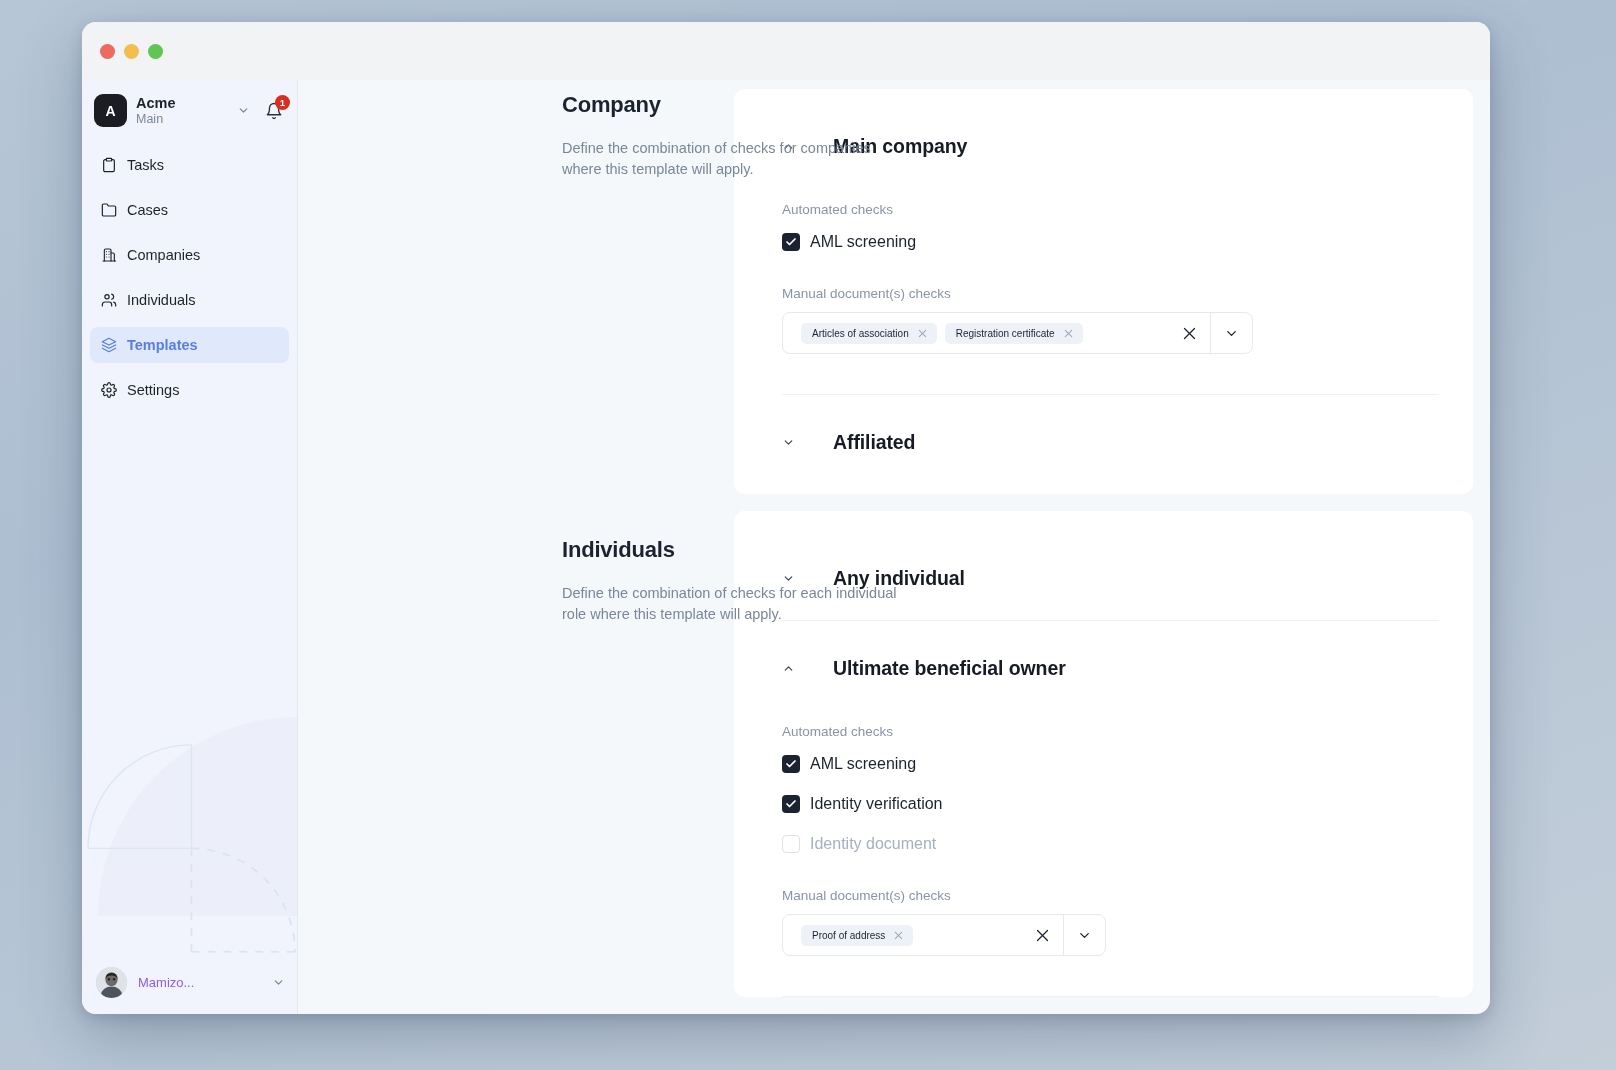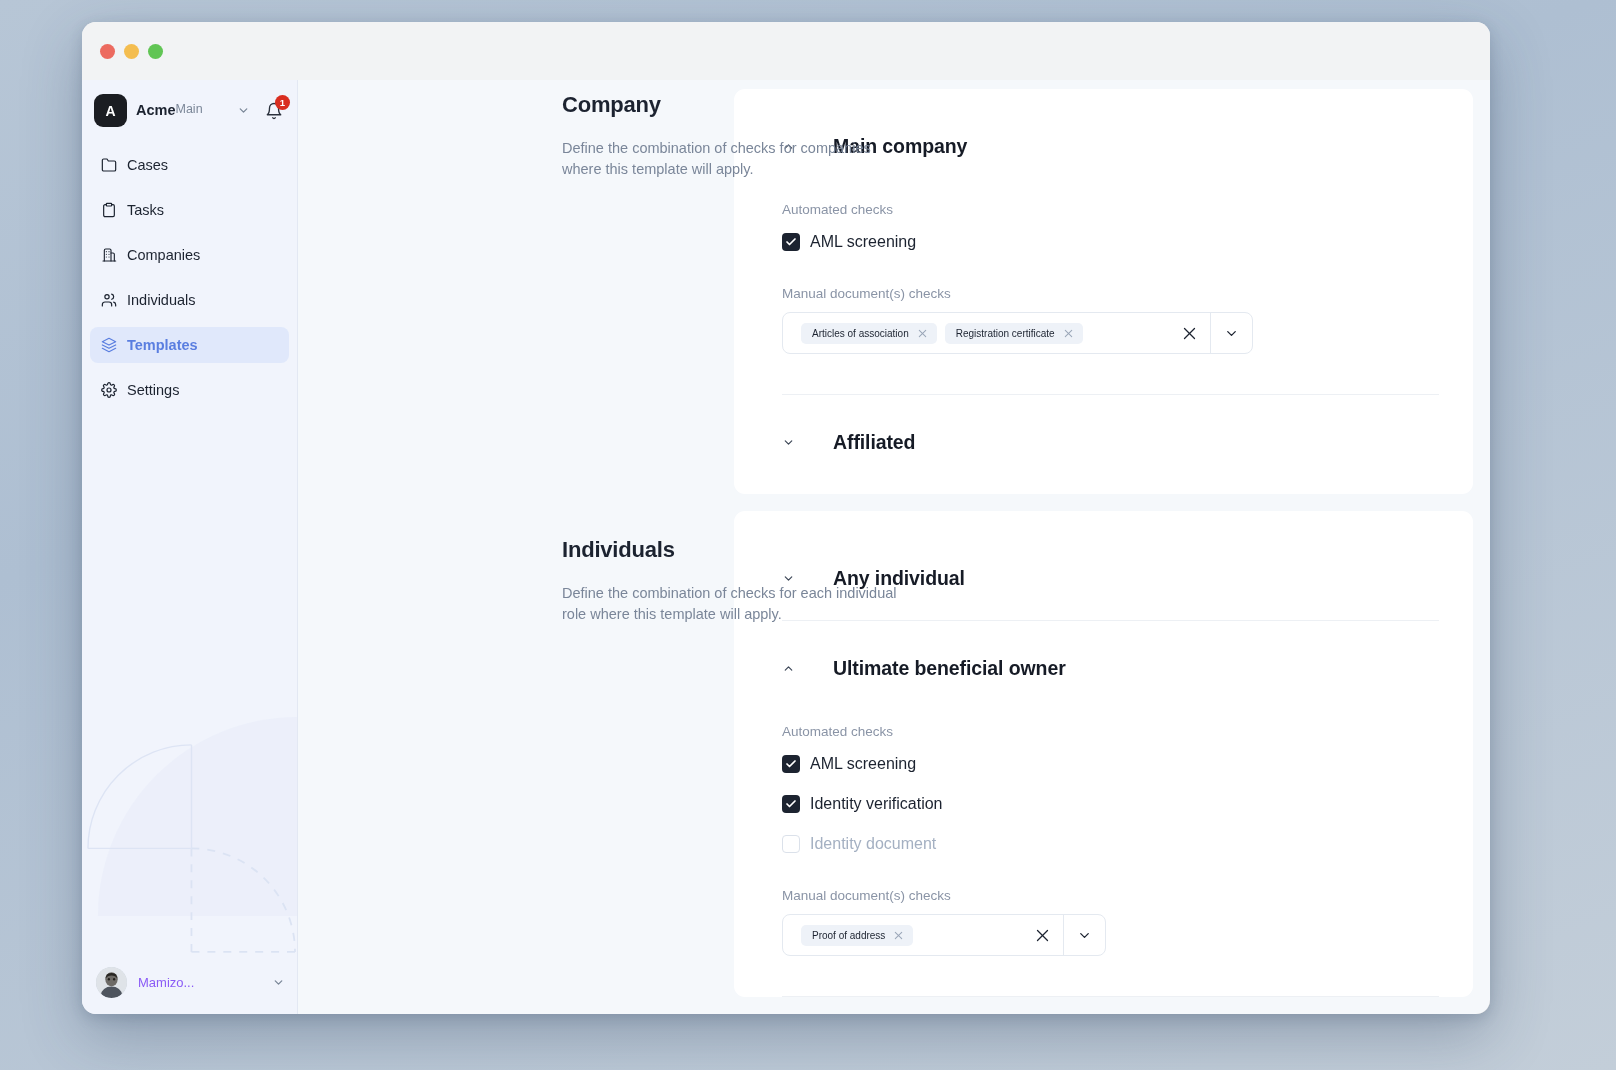--- a/index.html
+++ b/index.html
@@ -53,21 +53,21 @@
     display: flex; align-items: center;
     padding: 14px 10px 10px 12px;
     gap: 9px;
   }
   .org-avatar {
     width: 33px; height: 33px; border-radius: 9px;
     background: #1b1d22; color: #fff;
     display: flex; align-items: center; justify-content: center;
     font-size: 14px; font-weight: 700; flex: 0 0 33px;
   }
-  .org-text { display: flex; flex-direction: row; line-height: 1.18; flex: 1 1 auto; }
+  .org-text { display: flex; flex-direction: column; line-height: 1.18; flex: 1 1 auto; }
   .org-name { font-size: 14.5px; font-weight: 700; color: #1c2330; }
   .org-role { font-size: 12.5px; color: #7b8798; font-weight: 400; }
   .chev {
     color: #7b8798; font-size: 12px; display: flex;
     align-items: center; justify-content: center; flex: 0 0 auto;
   }
   .bell-wrap { position: relative; width: 26px; height: 26px; flex: 0 0 26px;
                display: flex; align-items: center; justify-content: center; margin-left: 2px; }
   .bell-badge {
     position: absolute; top: -3px; right: -3px;
@@ -261,34 +261,34 @@
           </svg>
           <span class="bell-badge">1</span>
         </span>
       </div>
 
       <div class="nav">
 
         <div class="nav-item">
           <span class="ico">
             <svg width="16" height="16" viewBox="0 0 24 24" fill="none" stroke="currentColor" stroke-width="1.8" stroke-linecap="round" stroke-linejoin="round">
-              <path d="M22 19a2 2 0 0 1-2 2H4a2 2 0 0 1-2-2V5a2 2 0 0 1 2-2h5l2 3h9a2 2 0 0 1 2 2z"></path>
-            </svg>
-          </span>
-          <span>Cases</span>
-        </div>
-
-        <div class="nav-item">
-          <span class="ico">
-            <svg width="16" height="16" viewBox="0 0 24 24" fill="none" stroke="currentColor" stroke-width="1.8" stroke-linecap="round" stroke-linejoin="round">
               <path d="M16 4h2a2 2 0 0 1 2 2v14a2 2 0 0 1-2 2H6a2 2 0 0 1-2-2V6a2 2 0 0 1 2-2h2"></path>
               <rect x="8" y="2" width="8" height="4" rx="1"></rect>
             </svg>
           </span>
           <span>Tasks</span>
+        </div>
+
+        <div class="nav-item">
+          <span class="ico">
+            <svg width="16" height="16" viewBox="0 0 24 24" fill="none" stroke="currentColor" stroke-width="1.8" stroke-linecap="round" stroke-linejoin="round">
+              <path d="M22 19a2 2 0 0 1-2 2H4a2 2 0 0 1-2-2V5a2 2 0 0 1 2-2h5l2 3h9a2 2 0 0 1 2 2z"></path>
+            </svg>
+          </span>
+          <span>Cases</span>
         </div>
 
 
         <div class="nav-item">
           <span class="ico">
             <svg width="16" height="16" viewBox="0 0 24 24" fill="none" stroke="currentColor" stroke-width="1.7" stroke-linecap="round" stroke-linejoin="round">
               <path d="M5 21V5a2 2 0 0 1 2-2h6a2 2 0 0 1 2 2v16"></path>
               <path d="M15 9h3a2 2 0 0 1 2 2v10"></path>
               <line x1="3" y1="21" x2="22" y2="21"></line>
               <line x1="8" y1="7" x2="8" y2="7.01"></line>

